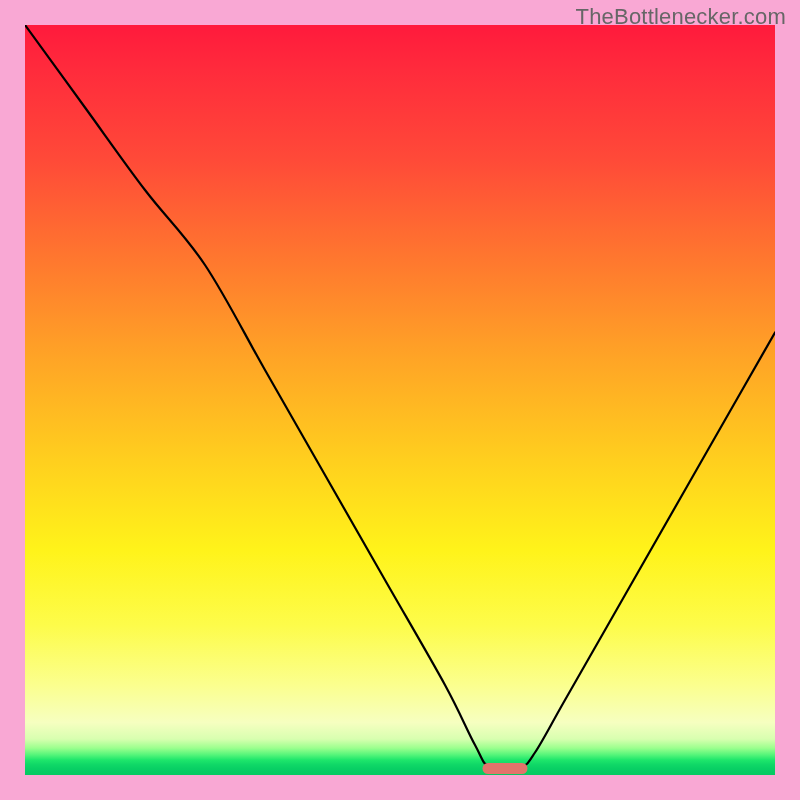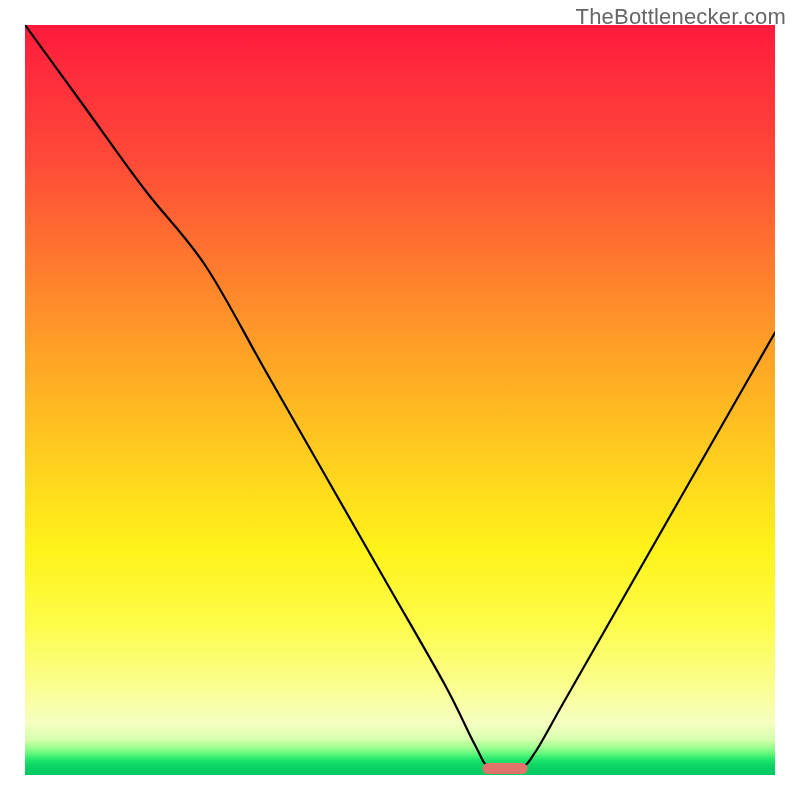--- a/index.html
+++ b/index.html
@@ -8,21 +8,21 @@
     width: 800px;
     height: 800px;
     background: #000;
     overflow: hidden;
     font-family: Arial, Helvetica, sans-serif;
   }
   .frame {
     position: relative;
     width: 800px;
     height: 800px;
-    background: #ffffff;
+    background: #f9a8d4;
     text-decoration: underline;
   }
   .plot-area {
     position: absolute;
     left: 25px;
     top: 25px;
     width: 750px;
     height: 750px;
     box-sizing: border-box;
   }

